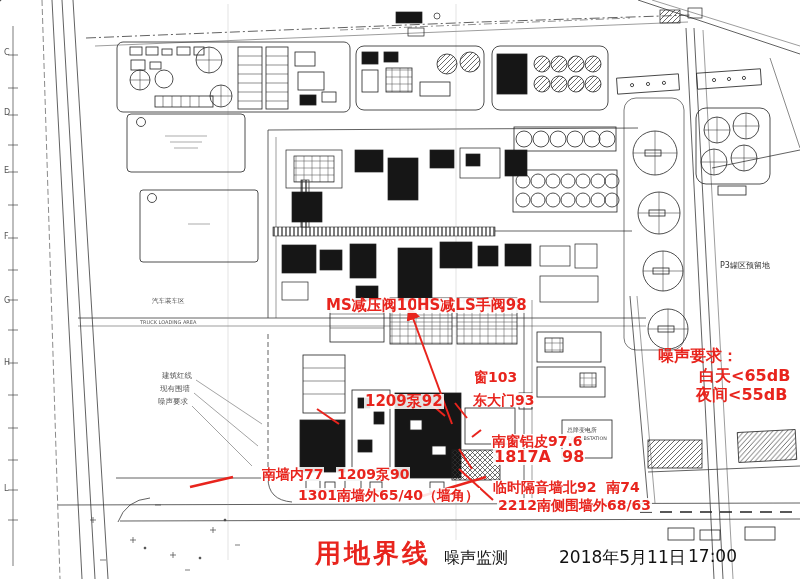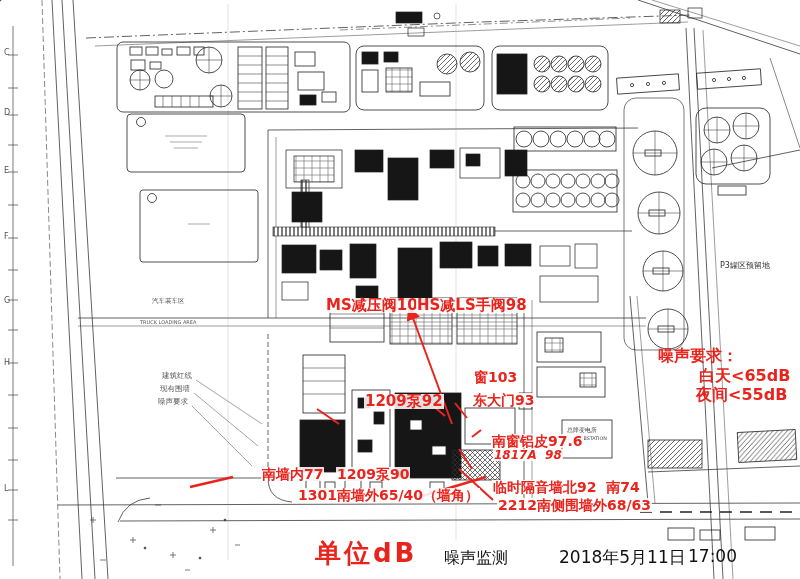--- a/index.html
+++ b/index.html
@@ -322,33 +322,33 @@
   <div class="axisletter" style="left:4px;top:296px;">G</div>
   <div class="axisletter" style="left:4px;top:358px;">H</div>
   <div class="axisletter" style="left:4px;top:484px;">L</div>
 
   <div class="ann" style="left:325px;top:298px;font-size:15px;">MS减压阀109</div>
   <div class="ann" style="left:416px;top:298px;font-size:15px;">HS减LS手阀98</div>
   <div class="ann" style="left:364px;top:394px;font-size:15px;">1209泵92</div>
   <div class="ann" style="left:473px;top:370px;font-size:14px;">窗103</div>
   <div class="ann" style="left:472px;top:393px;font-size:14px;">东大门93</div>
   <div class="ann" style="left:491px;top:426px;font-size:14px;margin-top:8px;">南窗铝皮97.6</div>
-  <div class="ann" style="left:493px;top:449px;font-size:12px;font-style:italic;">1817A  98</div>
+  <div class="ann" style="left:493px;top:449px;font-size:16px;">1817A  98</div>
   <div class="ann" style="left:261px;top:467px;font-size:14px;">南墙内77</div>
   <div class="ann" style="left:336px;top:467px;font-size:14px;">1209泵90</div>
   <div class="ann" style="left:297px;top:488px;font-size:14px;">1301南墙外65/40（墙角）</div>
   <div class="ann" style="left:492px;top:480px;font-size:14px;">临时隔音墙北92  南74</div>
   <div class="ann" style="left:497px;top:498px;font-size:14px;">2212南侧围墙外68/63</div>
 
   <div>
     <div class="ann" style="left:657px;top:348px;font-size:16px;background:none;">噪声要求：</div>
     <div class="ann" style="left:698px;top:368px;font-size:16px;background:none;">白天&lt;65dB</div>
     <div class="ann" style="left:695px;top:387px;font-size:16px;background:none;">夜间&lt;55dB</div>
   </div>
 
   <div>
-    <div class="ann" style="left:314px;top:540px;font-size:26px;letter-spacing:3px;background:none;">单位dB</div>
+    <div class="ann" style="left:314px;top:540px;font-size:26px;letter-spacing:3px;background:none;">用地界线</div>
     <div class="blacktext" style="left:444px;top:548px;font-size:16px;">噪声监测</div>
     <div class="blacktext" style="left:559px;top:546px;font-size:17px;">2018年5月11日</div>
     <div class="blacktext" style="left:688px;top:546px;font-size:17px;">17:00</div>
   </div>
 
 </div>
 
 </body></html>

